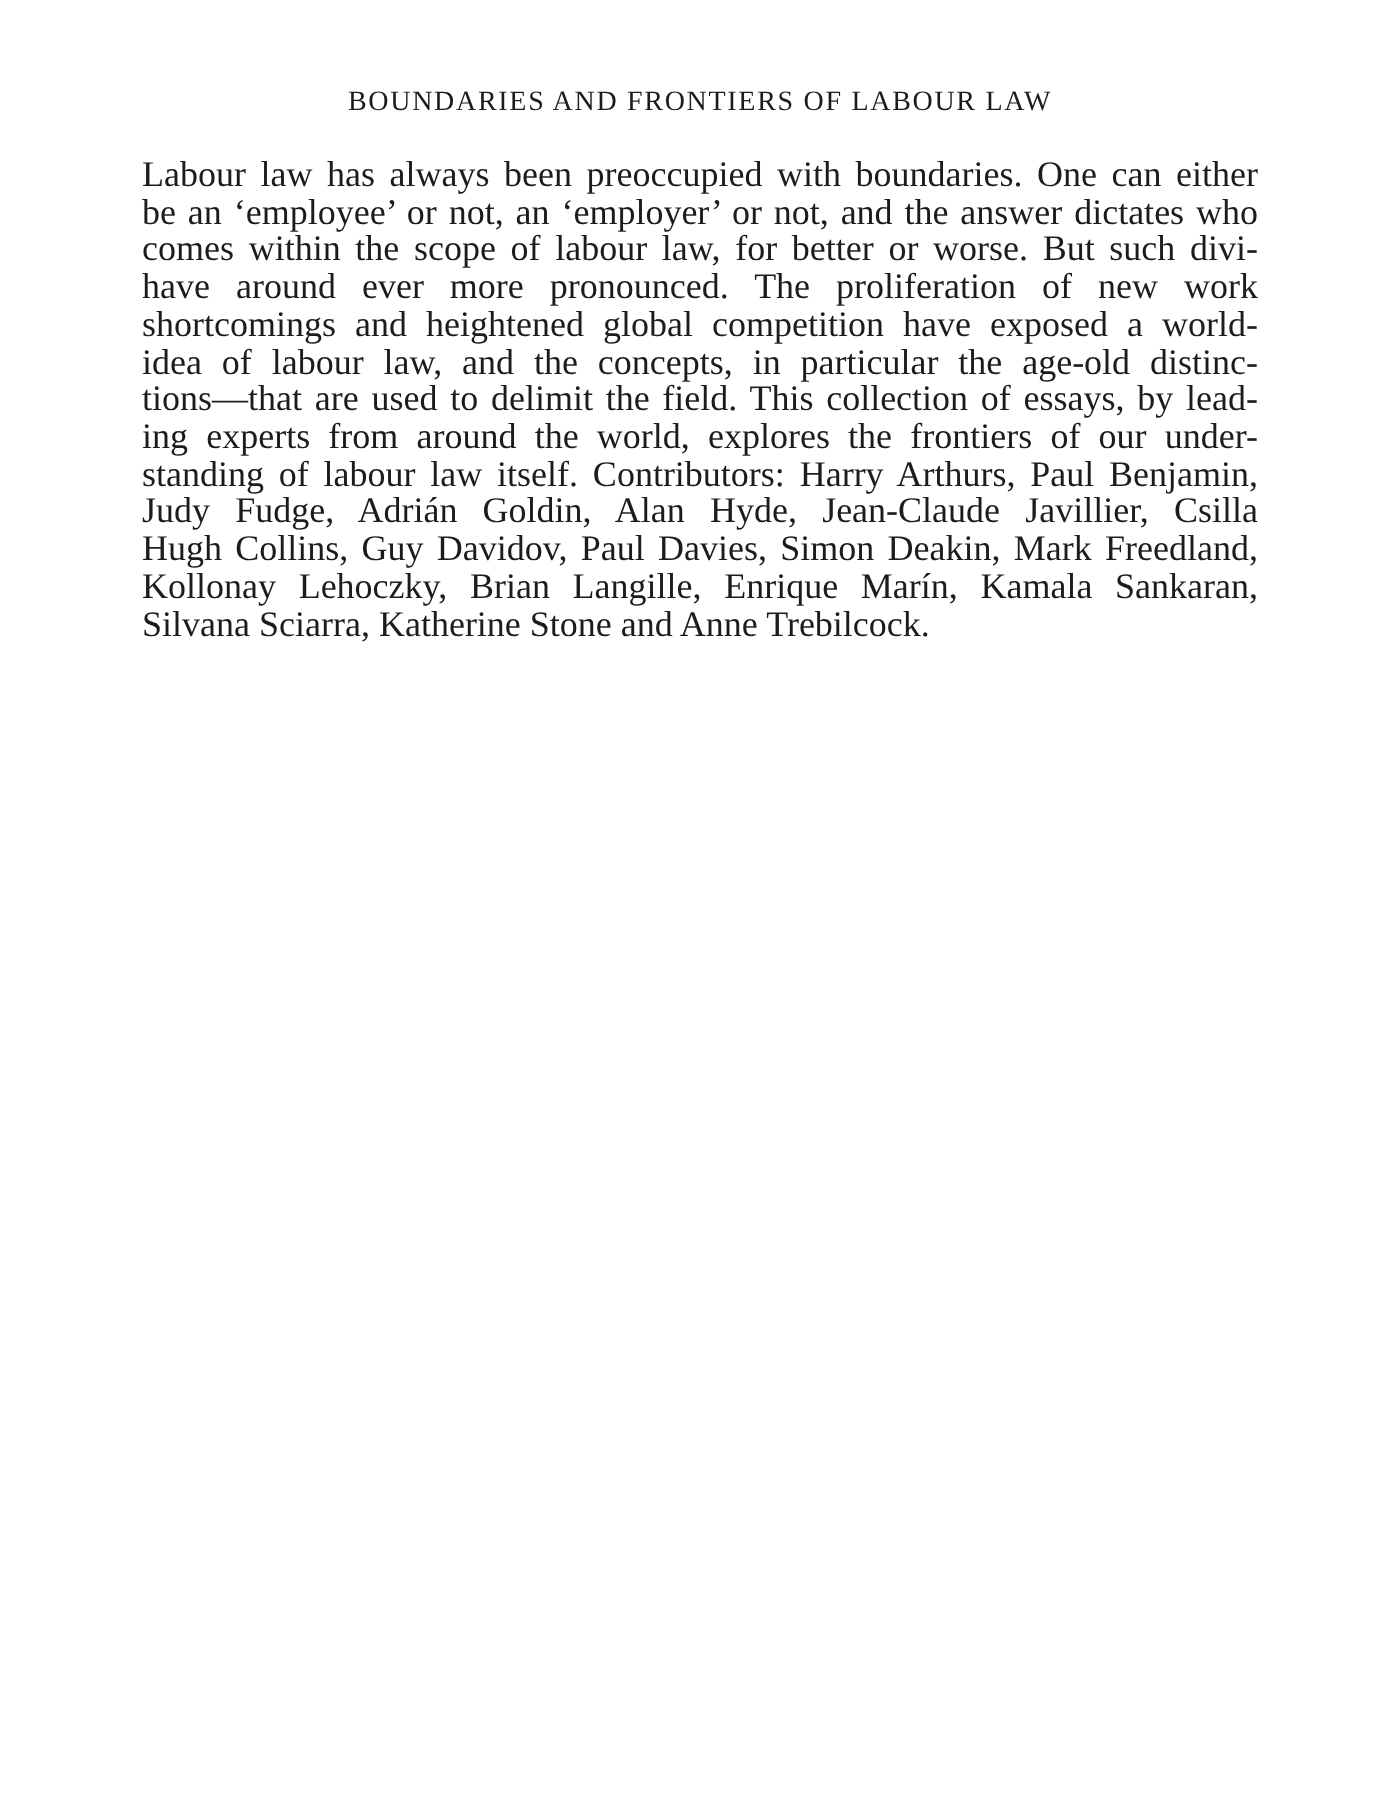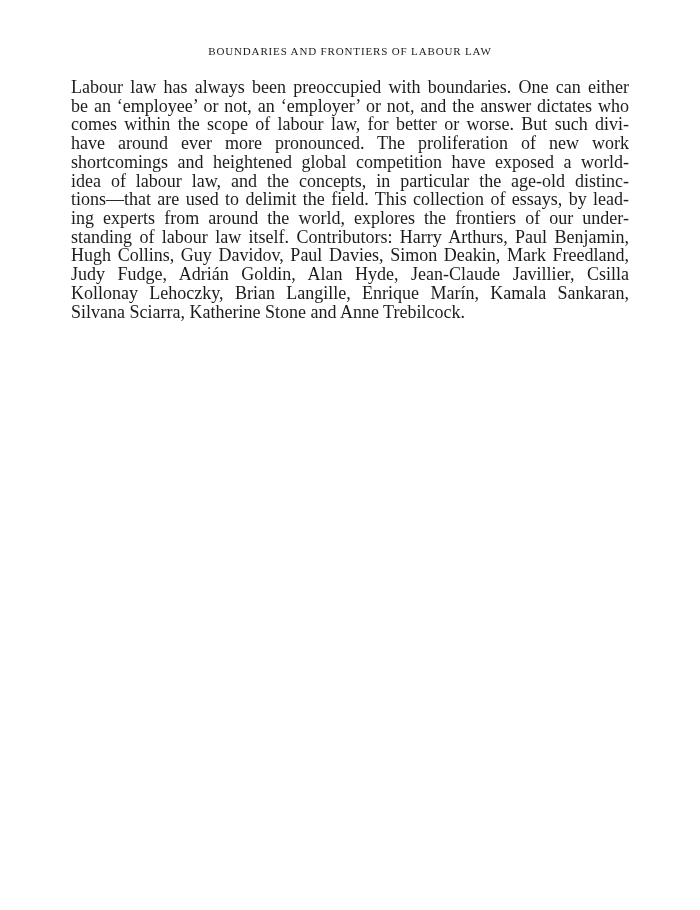--- a/index.html
+++ b/index.html
@@ -20,21 +20,21 @@
     height: 910px;
     background: #ffffff;
     box-sizing: border-box;
   }
   .book-title {
     position: absolute;
     top: 41px;
     left: 0;
     width: 700px;
     text-align: center;
-    font-size: 11px;
+    font-size: 14px;
     line-height: 21px;
     letter-spacing: 0.85px;
     color: #1b1b1b;
     font-weight: normal;
     margin: 0;
     white-space: nowrap;
   }
   .blurb {
     position: absolute;
     top: 78px;
@@ -69,19 +69,19 @@
   <div class="blurb">
     <span class="line">Labour law has always been preoccupied with boundaries. One can either</span>
     <span class="line">be an ‘employee’ or not, an ‘employer’ or not, and the answer dictates who</span>
     <span class="line">comes within the scope of labour law, for better or worse. But such divi-</span>
     <span class="line">have around ever more pronounced. The proliferation of new work</span>
     <span class="line">shortcomings and heightened global competition have exposed a world-</span>
     <span class="line">idea of labour law, and the concepts, in particular the age-old distinc-</span>
     <span class="line">tions—that are used to delimit the field. This collection of essays, by lead-</span>
     <span class="line">ing experts from around the world, explores the frontiers of our under-</span>
     <span class="line">standing of labour law itself. Contributors: Harry Arthurs, Paul Benjamin,</span>
+    <span class="line">Judy Fudge, Adrián Goldin, Alan Hyde, Jean-Claude Javillier, Csilla</span>
     <span class="line">Hugh Collins, Guy Davidov, Paul Davies, Simon Deakin, Mark Freedland,</span>
-    <span class="line">Judy Fudge, Adrián Goldin, Alan Hyde, Jean-Claude Javillier, Csilla</span>
     <span class="line">Kollonay Lehoczky, Brian Langille, Enrique Marín, Kamala Sankaran,</span>
     <span class="line last">Silvana Sciarra, Katherine Stone and Anne Trebilcock.</span>
   </div>
 
 </div>
 
 </body></html>

